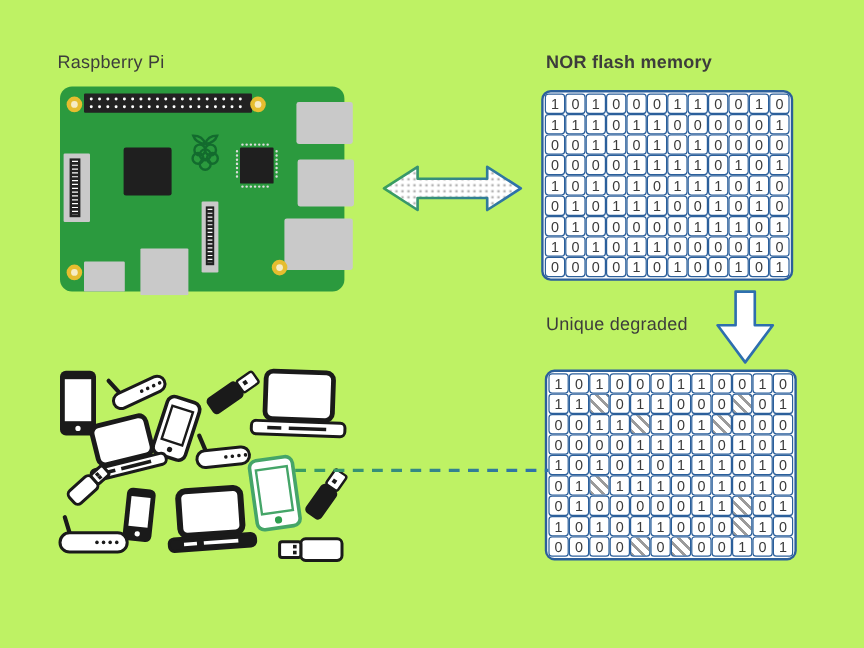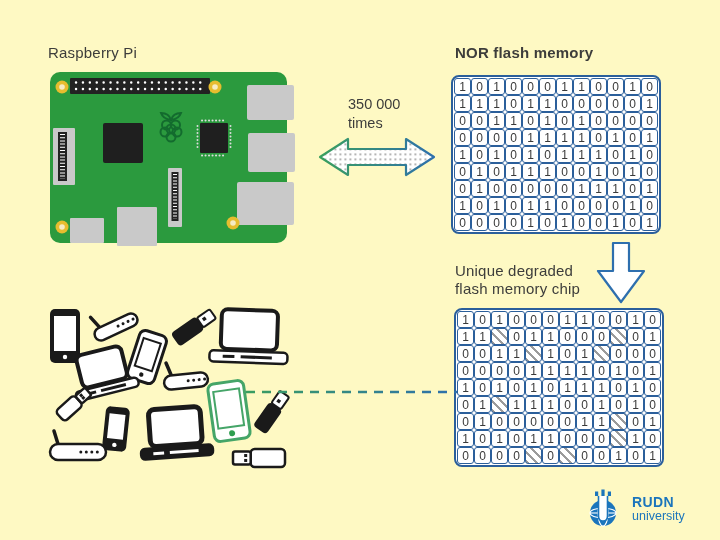--- a/index.html
+++ b/index.html
@@ -1,16 +1,16 @@
 <!DOCTYPE html>
 <html style="--pcb_green: #2b9a3e; --pcb_dark: #136b2e; --grid_border: #2b5f9b; --digit: #3a3a3a; --hatch: #9b9b9b; --arrow_green: #3aa05c; --arrow_blue: #2e6fae; --device_ink: #1a1a1a; --phone_green: #45a568; --phone_green_dot: #2e9e4f; --logo_blue: #1b75bc; --text: #3d3d3b; --connector_gray: #c9c9c9; --chip_black: #1f1f1f; --hole_gold: #e6bd2f; --hole_center: #f6ecc4;"><head>
 <meta charset="utf-8">
 <style>
   html,body{margin:0;padding:0;background:#fff;}
-  .canvas{position:relative;width:720px;height:540px;background:#fef9c3;overflow:hidden;
+  .canvas{position:relative;width:720px;height:540px;background:#bef264;overflow:hidden;
           font-family:"Liberation Sans","DejaVu Sans",sans-serif;}
   .abs{position:absolute;}
   .title{font-size:15px;color:var(--text,#3d3d3b);letter-spacing:.2px;}
   .two-line{line-height:18px;}
   .cycles{left:348px;top:95px;font-size:14.5px;line-height:19px;color:var(--text,#3d3d3b);}
   .devid{left:303px;top:357px;width:140px;text-align:center;font-size:14px;color:var(--text,#3d3d3b);}
   
   .bitgrid{display:grid;grid-template-columns:repeat(12,17px);grid-auto-rows:17px;
            border:2px solid var(--grid_border,#2b5f9b);border-radius:8px;padding:1px;background:#fff;}
   .bitcell{box-sizing:border-box;border:1px solid var(--grid_border,#2b5f9b);border-radius:3px;
@@ -85,24 +85,20 @@
         <circle cx="14" cy="17" r="2.8" fill="var(--hole_center)"></circle>
       <circle cx="167" cy="17" r="6.5" fill="var(--hole_gold)"></circle>
         <circle cx="167" cy="17" r="2.8" fill="var(--hole_center)"></circle>
       <circle cx="14" cy="157" r="6.5" fill="var(--hole_gold)"></circle>
         <circle cx="14" cy="157" r="2.8" fill="var(--hole_center)"></circle>
       <circle cx="185" cy="153" r="6.5" fill="var(--hole_gold)"></circle>
         <circle cx="185" cy="153" r="2.8" fill="var(--hole_center)"></circle>
     </g>
   </svg>
 
-  <div class="abs cycles">
-    <div>350 000</div>
-    <div>times</div>
-  </div>
 
   <svg class="abs" style="left:318px;top:132px;" width="118" height="50" viewBox="0 0 118 50">
     <defs>
       <pattern id="dotpat" width="5" height="5" patternUnits="userSpaceOnUse">
         <rect width="5" height="5" fill="#fff"></rect>
         <rect x="1.4" y="1.4" width="2" height="2" fill="#b5b5b5"></rect>
       </pattern>
       <linearGradient id="arrowgrad" x1="0" y1="0" x2="118" y2="0" gradientUnits="userSpaceOnUse">
         <stop offset="0" stop-color="var(--arrow_green)"></stop>
         <stop offset="1" stop-color="var(--arrow_blue)"></stop>
@@ -221,21 +217,20 @@
       <div class="bitcell">0</div>
       <div class="bitcell">1</div>
     </div>
 
   <svg class="abs" style="left:594px;top:241px;" width="54" height="64" viewBox="0 0 54 64">
     <path d="M19,2 H35 V30 H50 L27,61 L4,30 H19 Z" fill="#fff" stroke="var(--arrow_blue)" stroke-width="2.2" stroke-linejoin="round"></path>
   </svg>
 
   <div class="abs title two-line" style="left:455px;top:262px;">
     <div>Unique degraded</div>
-    <div>flash memory chip</div>
   </div>
 
   <div class="abs bitgrid" style="left:454px;top:308px;" id="degraded-grid">
       <div class="bitcell">1</div>
       <div class="bitcell">0</div>
       <div class="bitcell">1</div>
       <div class="bitcell">0</div>
       <div class="bitcell">0</div>
       <div class="bitcell">0</div>
       <div class="bitcell">1</div>
@@ -432,30 +427,14 @@
   <svg class="abs" style="left:236px;top:383px;" width="224" height="18" viewBox="0 0 224 18">
     <defs>
       <linearGradient id="dashgrad" x1="0" y1="0" x2="224" y2="0" gradientUnits="userSpaceOnUse">
         <stop offset="0" stop-color="var(--arrow_green)"></stop>
         <stop offset="1" stop-color="var(--arrow_blue)"></stop>
       </linearGradient>
     </defs>
     <line x1="10" y1="9" x2="221" y2="9" stroke="url(#dashgrad)" stroke-width="2.6" stroke-dasharray="9 7"></line>
   </svg>
 
-  <div class="abs rudn">
-    <svg width="42" height="40" viewBox="0 0 42 40">
-      <circle cx="20" cy="24" r="13" fill="var(--logo_blue)"></circle>
-      <ellipse cx="20" cy="24" rx="13" ry="4.8" fill="none" stroke="#fff" stroke-width="1.1"></ellipse>
-      <ellipse cx="20" cy="24" rx="5" ry="13" fill="none" stroke="#fff" stroke-width="1.1"></ellipse>
-      <line x1="7" y1="24" x2="33" y2="24" stroke="#fff" stroke-width="1.1"></line>
-      <path d="M15.5,7 L15.5,27 Q15.5,32 20,32 Q24.5,32 24.5,27 L24.5,7" fill="#fff" stroke="var(--logo_blue)" stroke-width="1.6"></path>
-      <rect x="12" y="2.5" width="3.2" height="4.5" fill="var(--logo_blue)"></rect>
-      <rect x="18.4" y="0.5" width="3.2" height="6.5" fill="var(--logo_blue)"></rect>
-      <rect x="24.8" y="2.5" width="3.2" height="4.5" fill="var(--logo_blue)"></rect>
-    </svg>
-    <div class="rudn-text">
-      <span class="rudn-name">RUDN</span>
-      <span class="rudn-sub">university</span>
-    </div>
-  </div>
 
 </div>
 
 </body></html>

